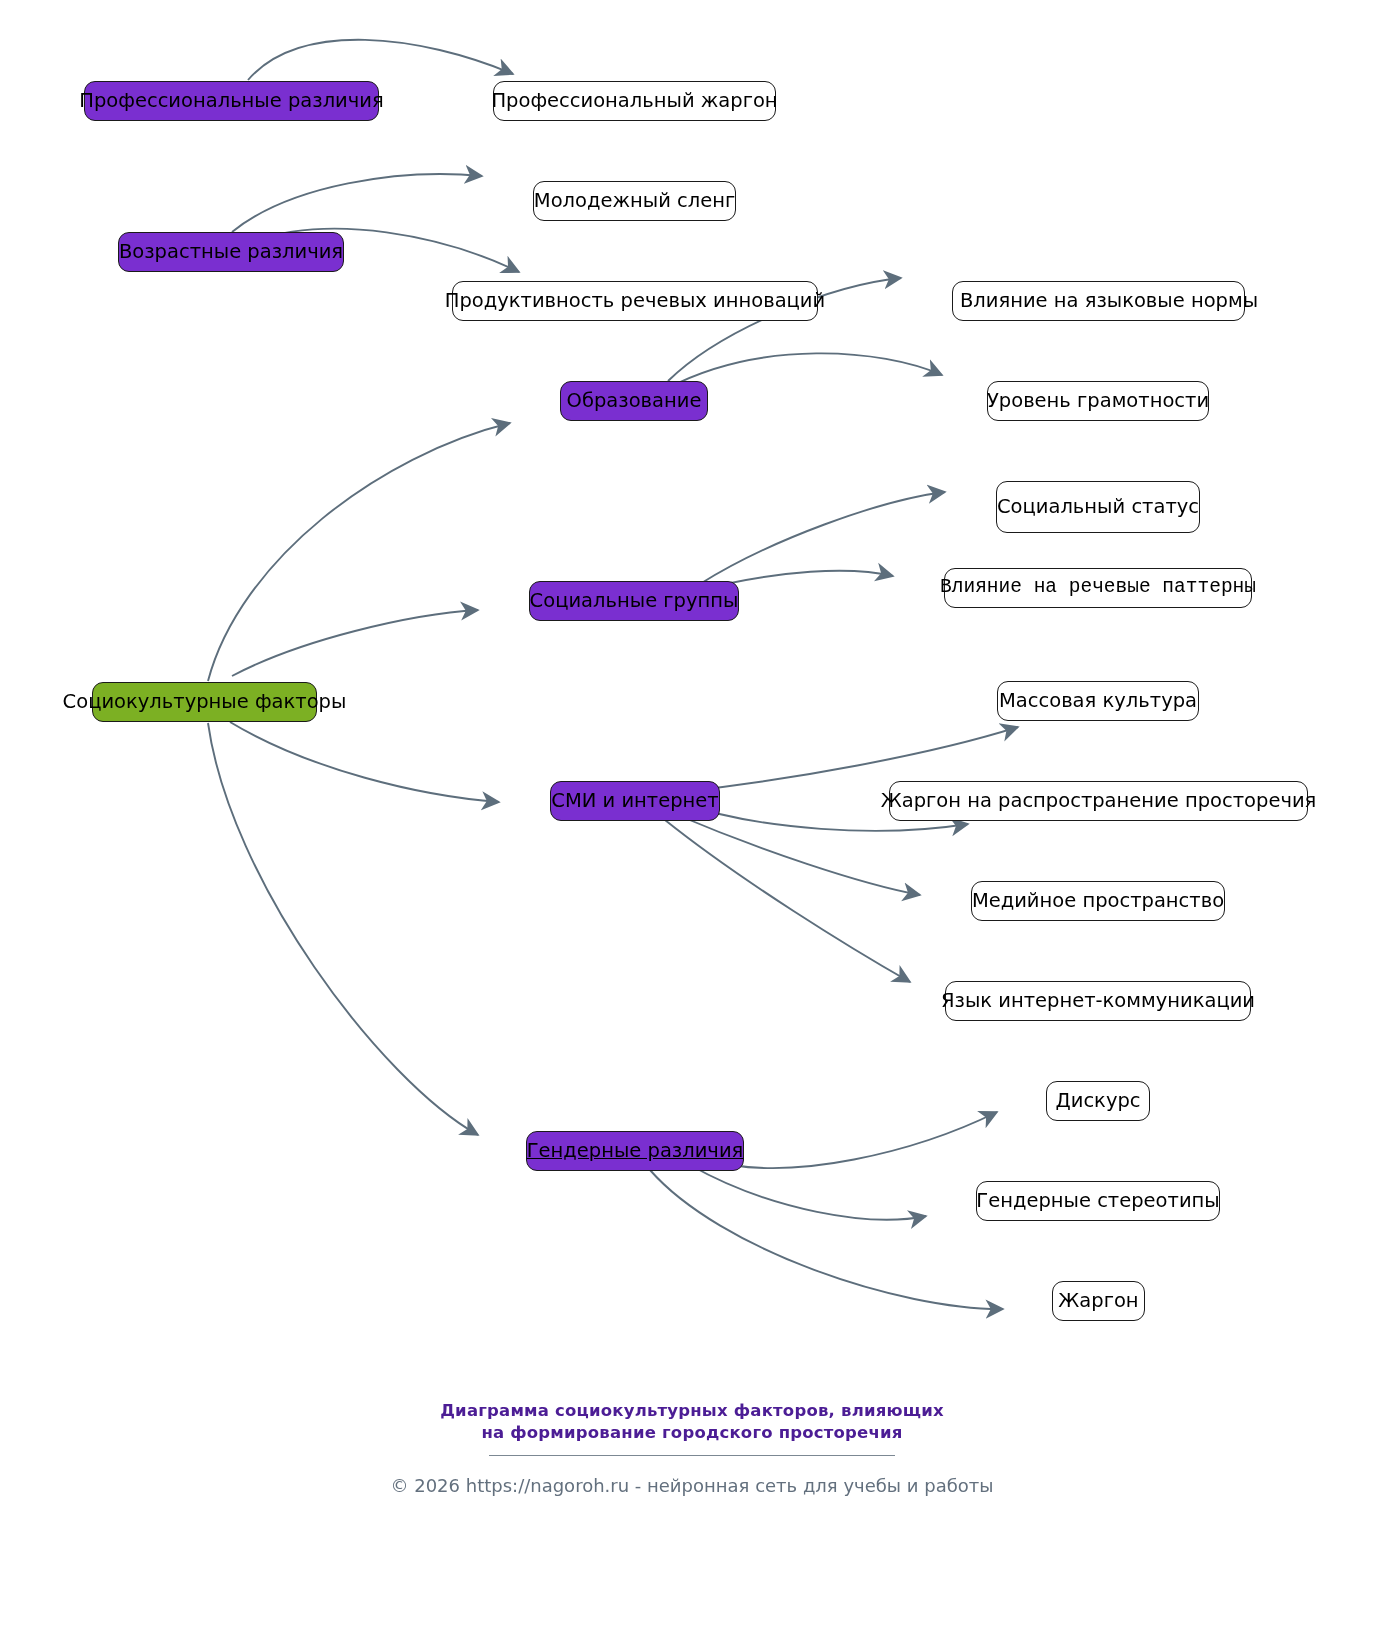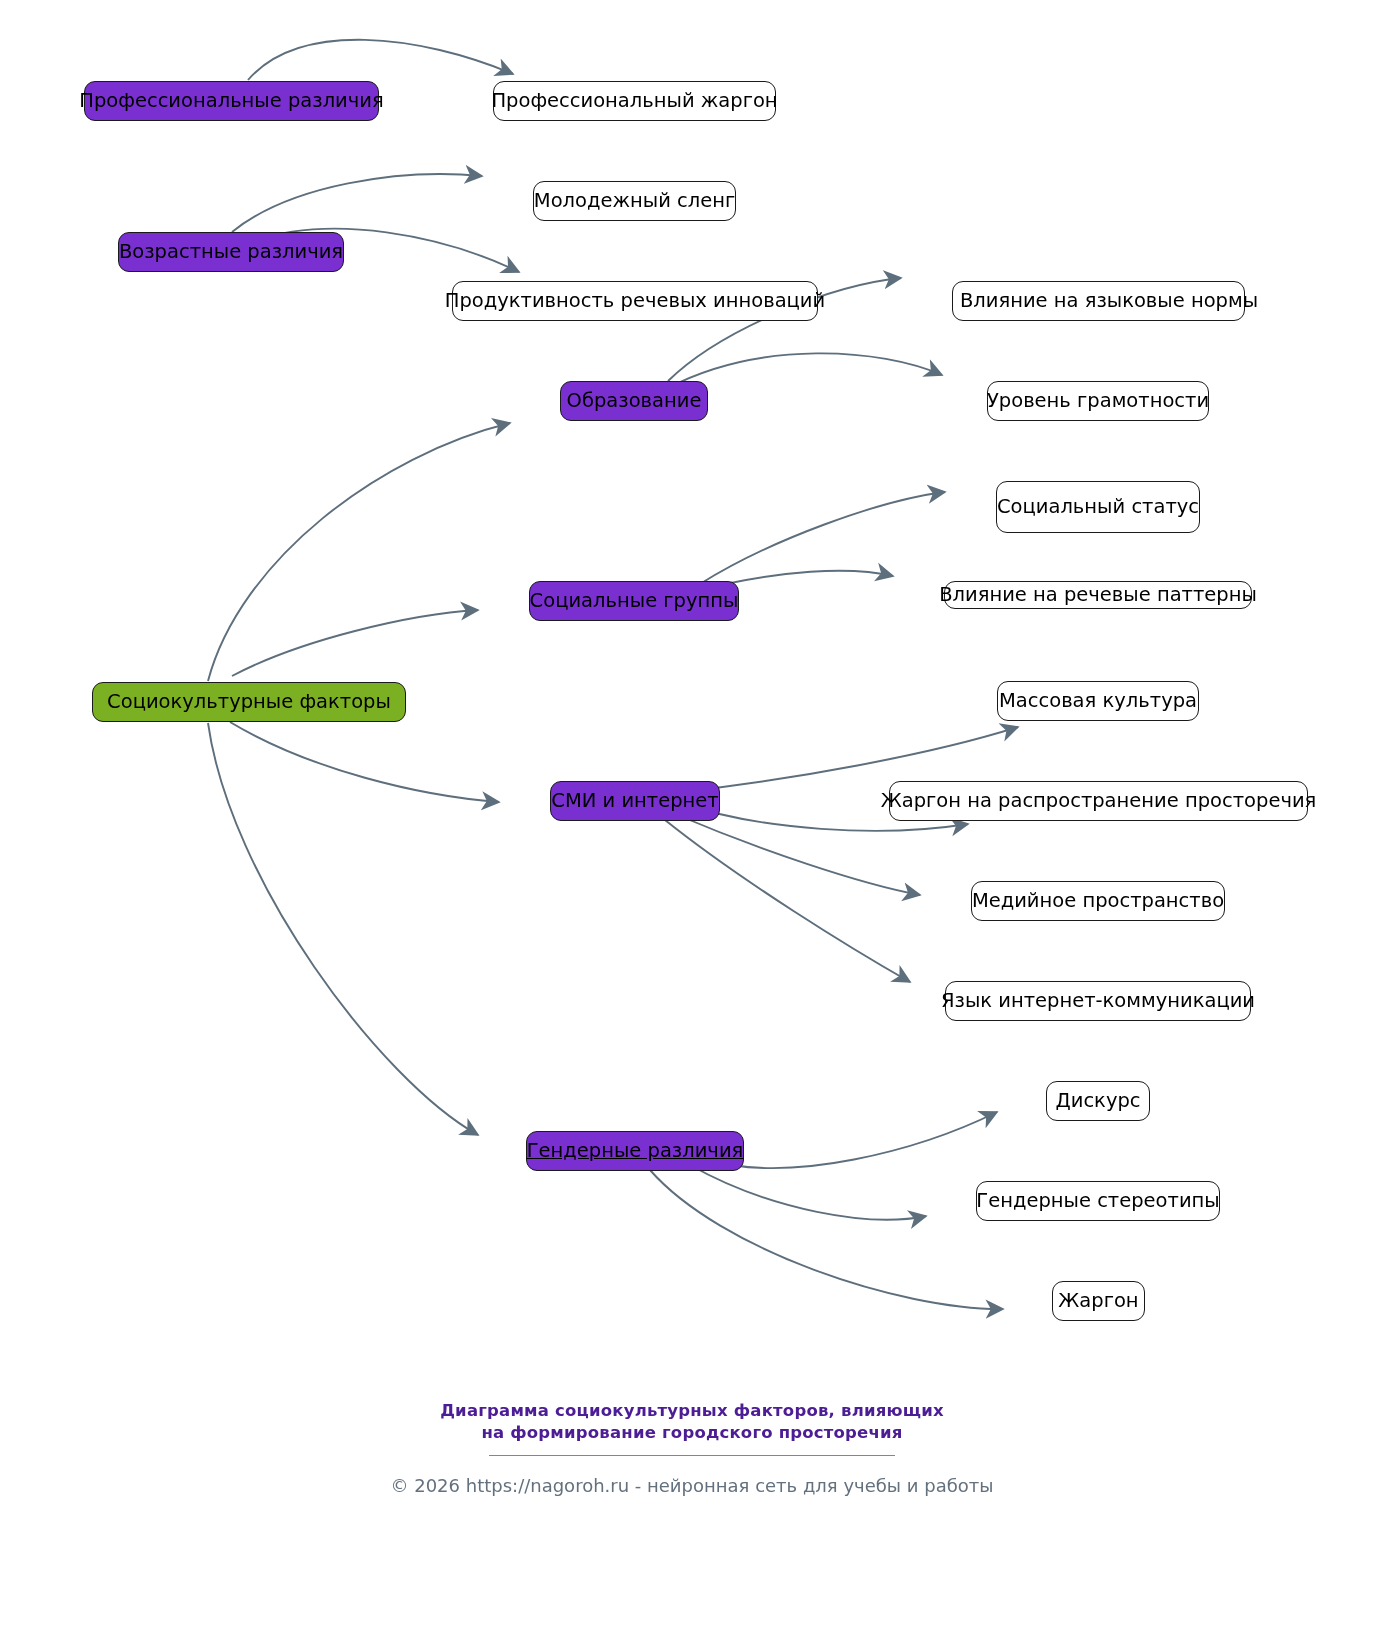--- a/index.html
+++ b/index.html
@@ -136,21 +136,21 @@
       <path d="M 208,723 C 230,880 380,1080 478,1135"></path>
 
       <path d="M 705,1159 C 790,1185 920,1150 997,1112"></path>
 
       <path d="M 690,1165 C 770,1210 870,1228 926,1216"></path>
 
       <path d="M 650,1170 C 720,1250 900,1310 1003,1309"></path>
     </g>
   </svg>
 
-  <div class="node root" style="left:53px; top:682px; width:314px; height:40px;text-align:right;">
+  <div class="node root" style="left:53px; top:682px; width:225px; height:40px;text-align:right;">
     <span class="node-label">Социокультурные факторы</span>
   </div>
 
   <div class="node branch" style="left:45px; top:81px; width:295px; height:40px;">
     <span class="node-label">Профессиональные различия</span>
   </div>
 
   <div class="node branch" style="left:79px; top:232px; width:226px; height:40px;">
     <span class="node-label">Возрастные различия</span>
   </div>
@@ -188,21 +188,21 @@
   </div>
 
   <div class="node leaf" style="left:948px; top:381px; width:222px; height:40px;">
     <span class="node-label">Уровень грамотности</span>
   </div>
 
   <div class="node leaf" style="left:957px; top:481px; width:204px; height:52px;">
     <span class="node-label">Социальный статус</span>
   </div>
 
-  <div class="node leaf" style="left:905px; top:581px; width:308px; height:28px;">
+  <div class="node leaf" style="left:905px; top:568px; width:308px; height:40px;font-family:Liberation Mono, monospace;">
     <span class="node-label">Влияние на речевые паттерны</span>
   </div>
 
   <div class="node leaf" style="left:958px; top:681px; width:202px; height:40px;">
     <span class="node-label">Массовая культура</span>
   </div>
 
   <div class="node leaf" style="left:850px; top:781px; width:419px; height:40px;">
     <span class="node-label">Жаргон на распространение просторечия</span>
   </div>

